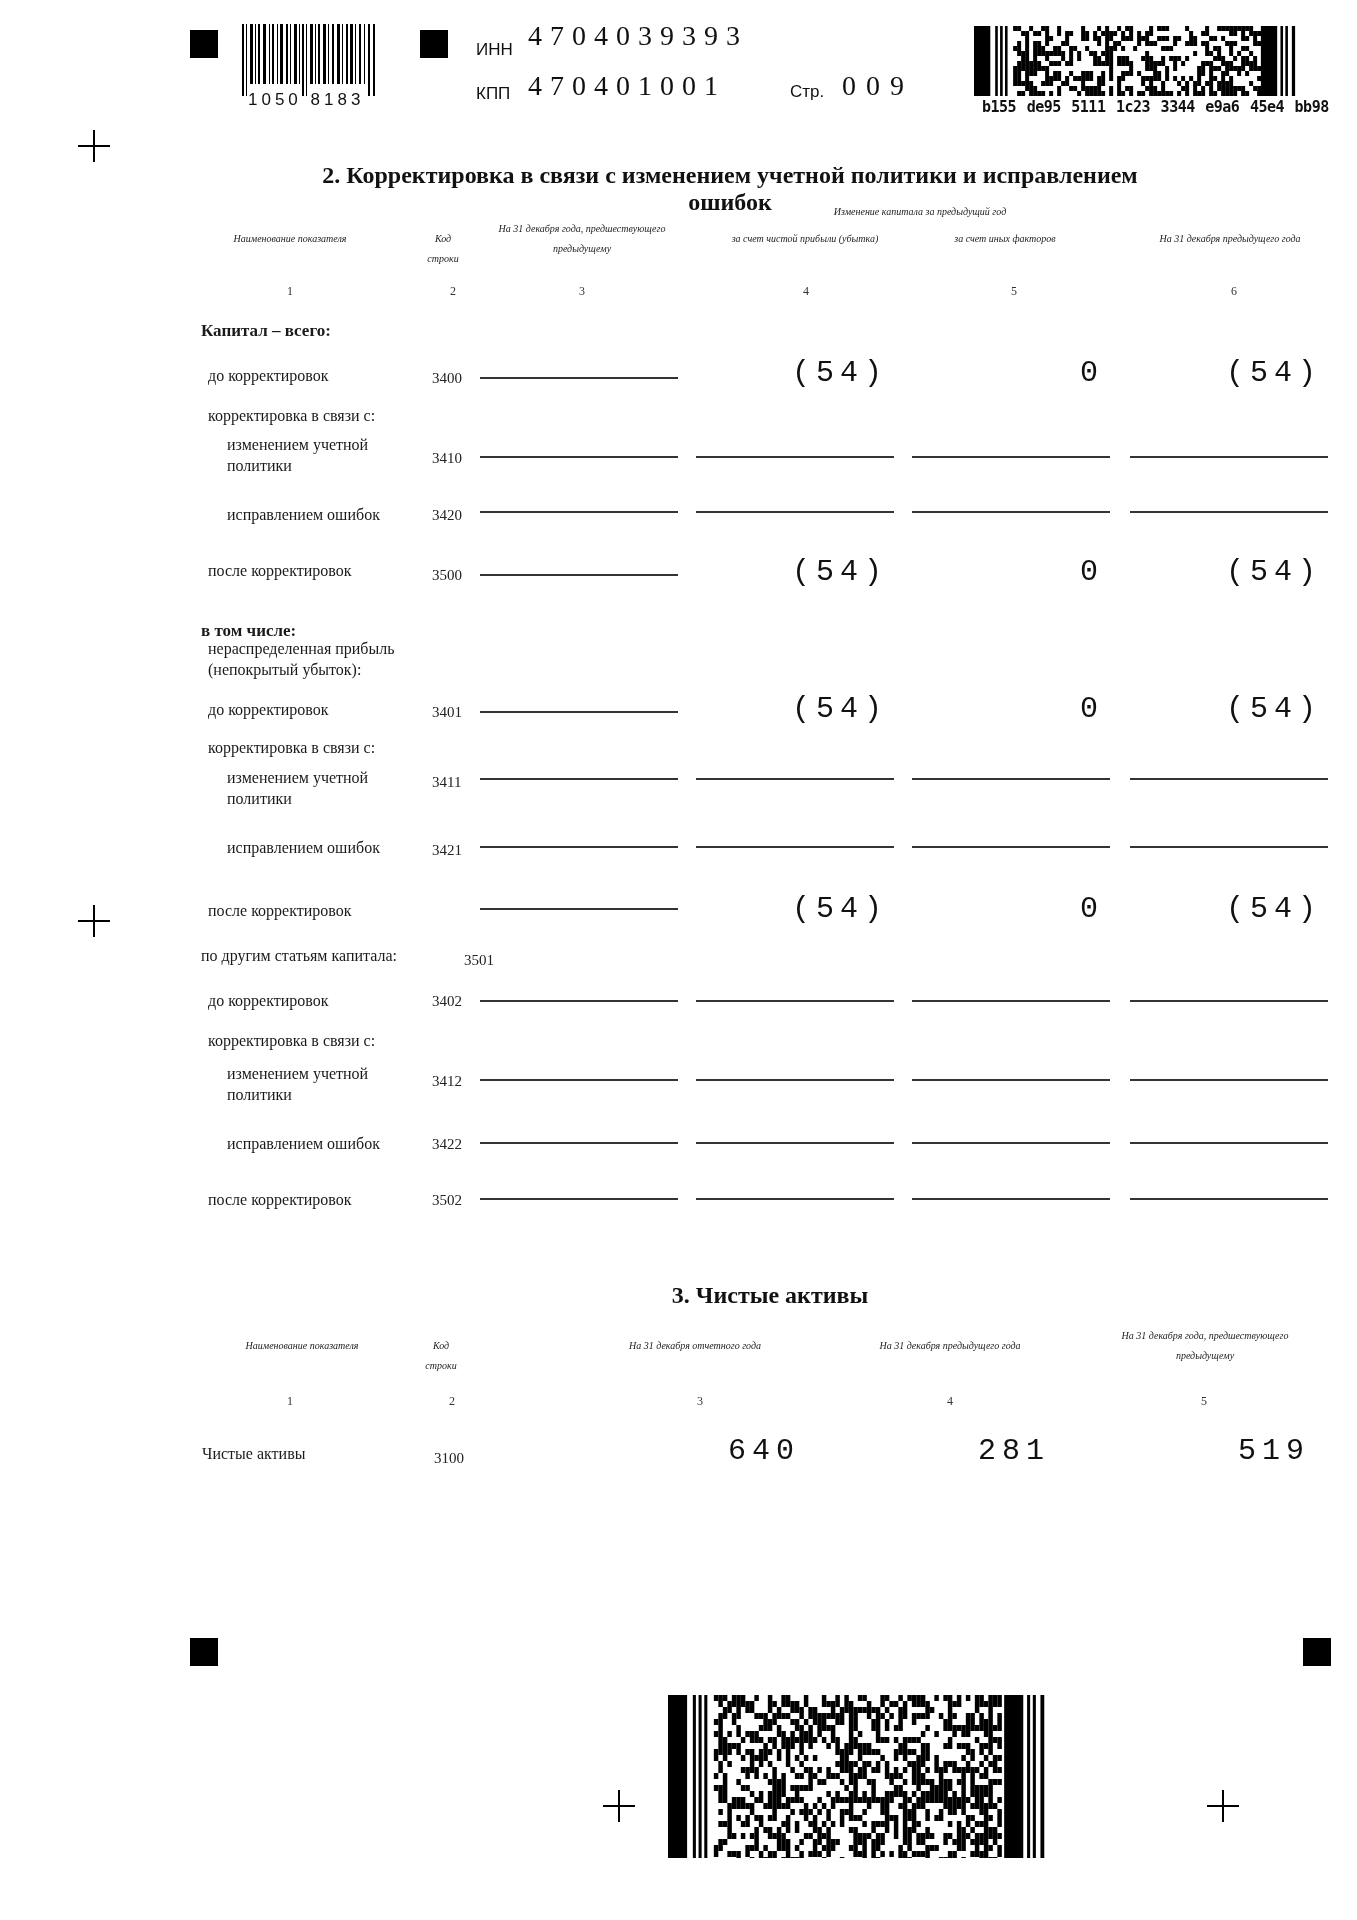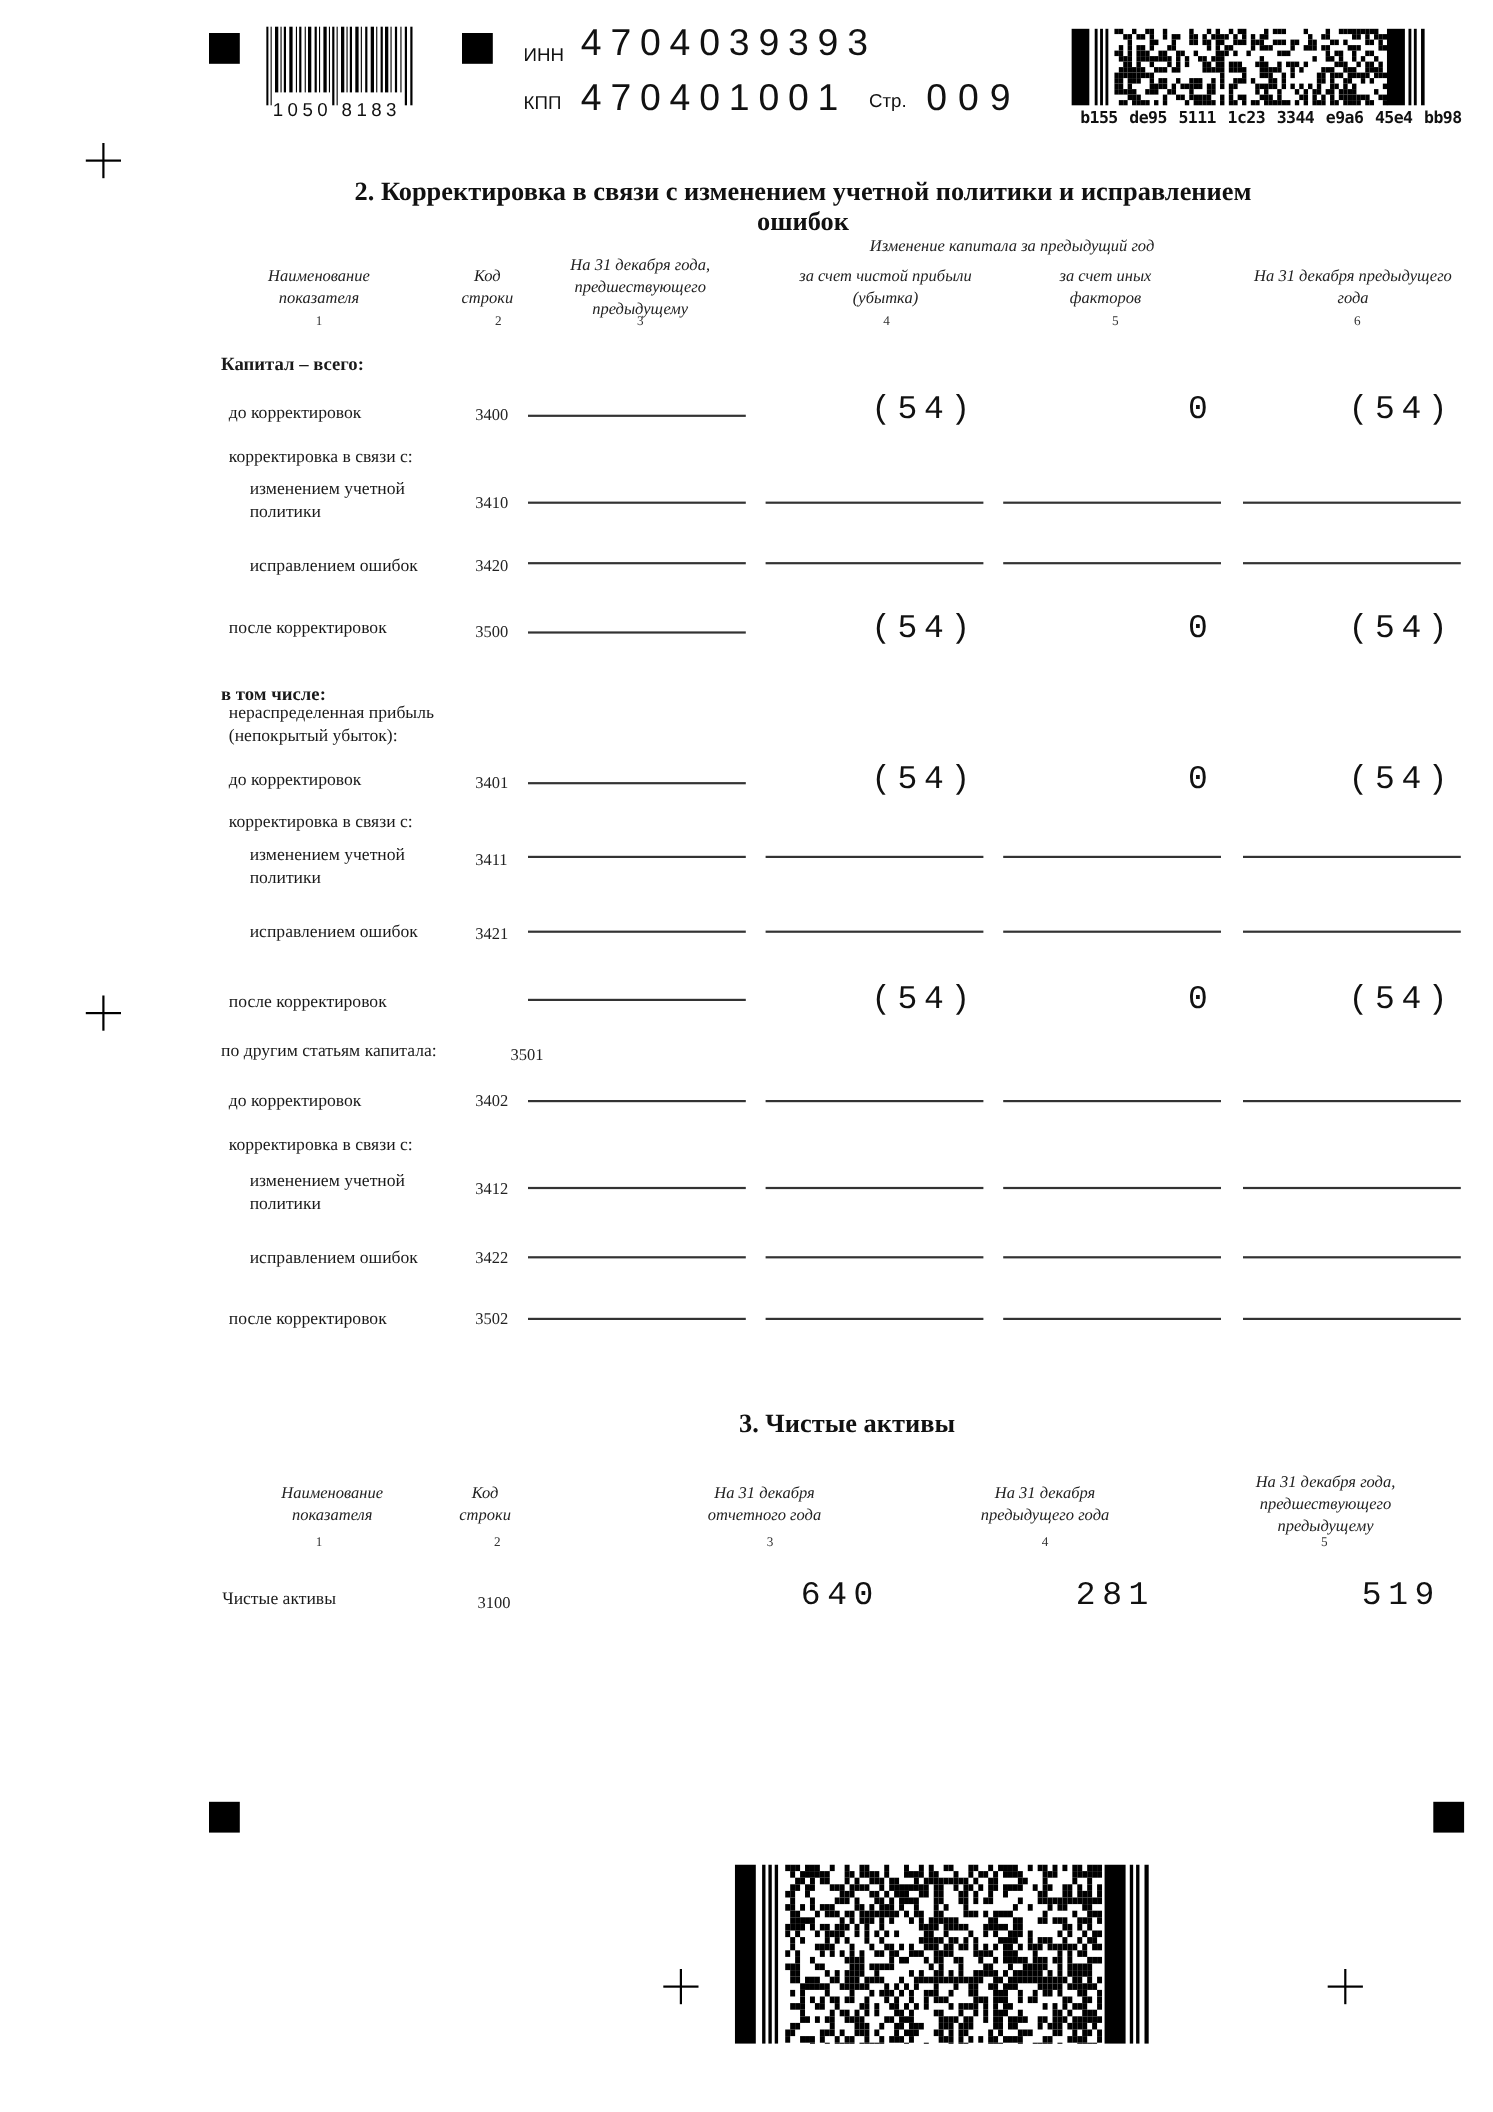--- a/index.html
+++ b/index.html
@@ -7,27 +7,27 @@
   .sq { position: absolute; background: #000; }
   .cross { position: absolute; width: 32px; height: 32px; }
   .cross::before, .cross::after { content: ""; position: absolute; background: #000; }
   .cross::before { left: 0; top: 15px; width: 32px; height: 2px; }
   .cross::after { left: 15px; top: 0; width: 2px; height: 32px; }
 
   
   .barcode1 { position: absolute; left: 242px; top: 24px; width: 134px; height: 72px; }
   .bc-num { position: absolute; left: 248px; top: 90px; font-family: "Liberation Sans", sans-serif; font-size: 17px; letter-spacing: 4px; }
   .lbl-small { position: absolute; font-family: "Liberation Sans", sans-serif; font-size: 17px; }
-  .big-mono { position: absolute; font-family: Liberation Sans, sans-serif; font-size: 34px; letter-spacing: 8px; }
+  .big-mono { position: absolute; font-family: Liberation Serif, serif; font-size: 28px; letter-spacing: 8px; }
   .qr-top { position: absolute; left: 974px; top: 26px; width: 326px; height: 70px; }
   .qr-text { position: absolute; left: 982px; top: 98px; font-family: "DejaVu Sans Mono", monospace; font-weight: bold; font-size: 15px; word-spacing: 2px; letter-spacing: -0.5px; }
 
   
   .sec-title { position: absolute; font-weight: bold; font-size: 24px; text-align: center; }
-  .hdr { position: absolute; font-style: italic; font-size: 15px; line-height: 20px; text-align: center; color: #222; margin-top: 12px; }
+  .hdr { position: absolute; font-style: italic; font-size: 10px; line-height: 20px; text-align: center; color: #222; }
   .colnum { position: absolute; font-size: 12px; text-align: center; width: 40px; color: #333; }
 
   
   .rlabel { position: absolute; font-size: 16px; line-height: 21px; color: #1a1a1a; }
   .rlabel.bold { font-weight: bold; font-size: 17px; }
   .code { position: absolute; font-size: 15px; color: #222; }
   .line { position: absolute; height: 2px; background: #333; }
   .val { position: absolute; font-family: "Liberation Mono", monospace; font-size: 30px; letter-spacing: 6px; text-align: right; color: #111; }
 
   .qr-bottom { position: absolute; left: 668px; top: 1695px; width: 382px; height: 163px; }

